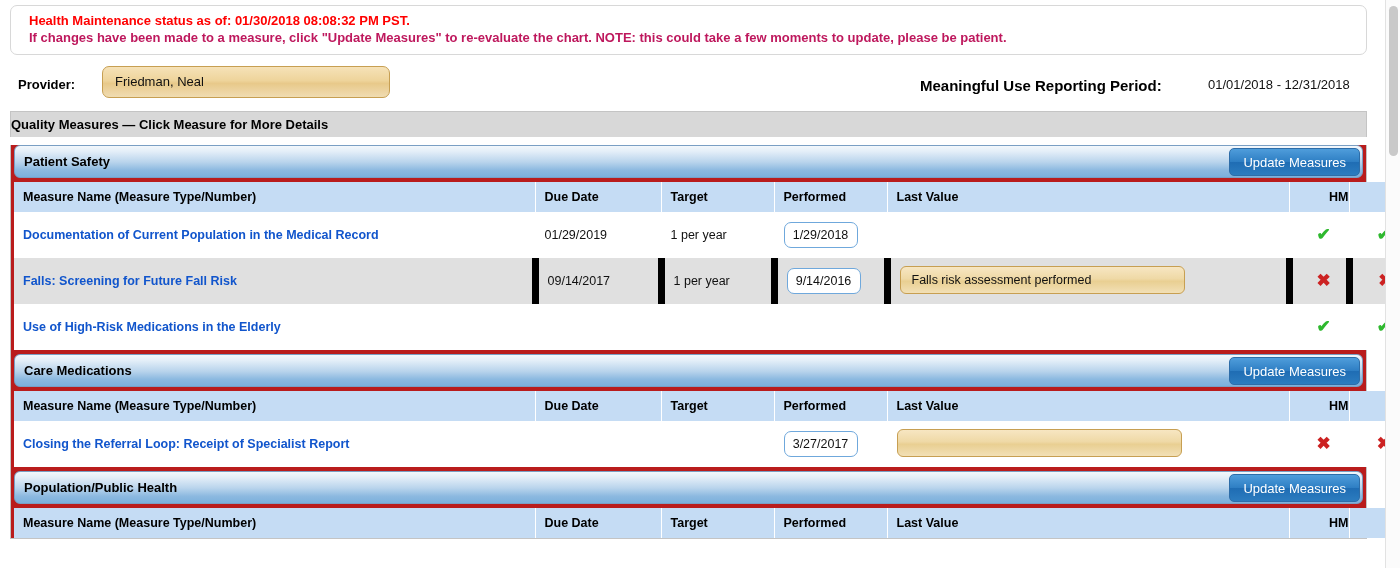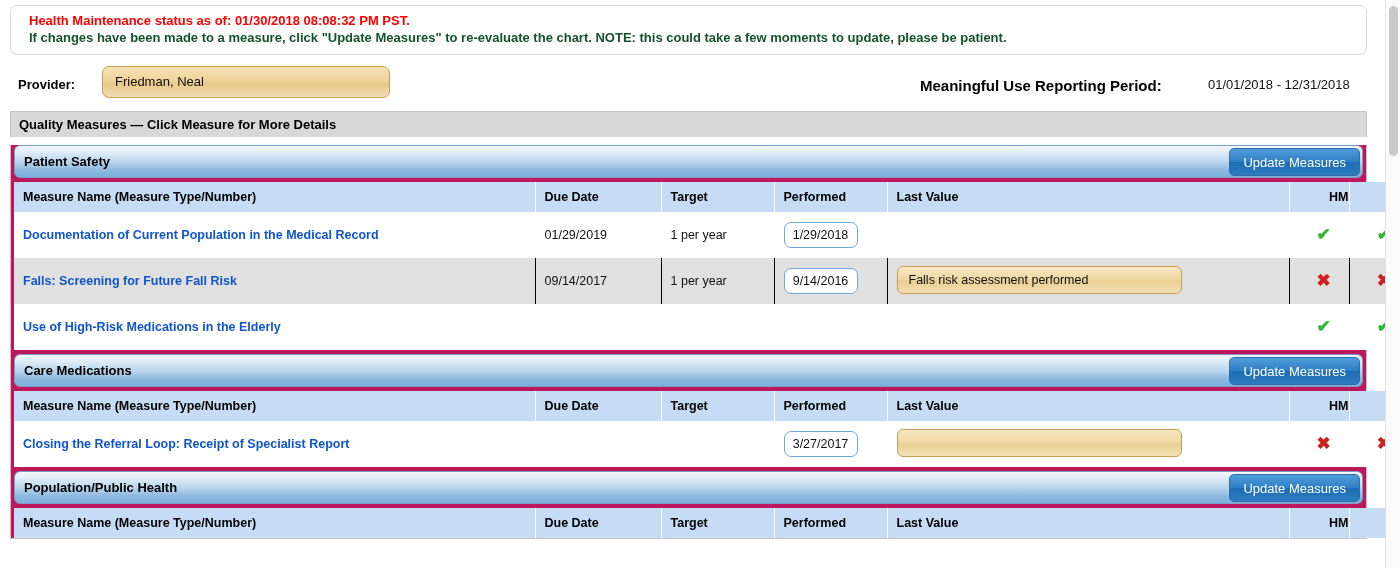--- a/index.html
+++ b/index.html
@@ -57,21 +57,21 @@
     box-sizing: border-box;
   }
   .alert-line1 {
     color: #ff0000;
     font-weight: bold;
     font-size: 13px;
     line-height: 17px;
     white-space: nowrap;
   }
   .alert-line2 {
-    color: #14532d;
+    color: #be185d;
     font-weight: bold;
     font-size: 13px;
     line-height: 17px;
     white-space: nowrap;
   }
 
   
   .provider-row {
     position: relative;
     height: 48px;
@@ -123,29 +123,28 @@
     margin: 0 18px 0 10px;
     height: 26px;
     background: #d8d8d8;
     border: 1px solid #c4c4c4;
     border-bottom: none;
     box-sizing: border-box;
     font-size: 13px;
     font-weight: bold;
     color: #000;
     line-height: 25px;
-    padding-left: 8px;
     white-space: nowrap;
   }
 
   .panel {
     margin: 8px 18px 0 10px;
     border: 1px solid #c4c4c4;
     border-top: none;
-    background: #be185d;
+    background: #b91c1c;
     box-sizing: border-box;
     padding: 0;
   }
 
   
   .section-head {
     position: relative;
     margin: 4px 3px 0 3px;
     height: 33px;
     border: 1px solid #7a9fc4;
@@ -207,21 +206,21 @@
   table.measures td {
     height: 46px;
     padding: 0 0 0 9px;
     border-right: 1px solid #ffffff;
     font-size: 12.5px;
     color: #111;
     vertical-align: middle;
     box-sizing: border-box;
   }
   table.measures td:last-child { border-right: none; }
-  tr.alt td { background: #e0e0e0; border-right: 1px solid #000000; }
+  tr.alt td { background: #e0e0e0; border-right: 7px solid #000000; }
   tr.plain td { background: #ffffff; }
   tr.alt td:last-child, tr.plain td:last-child { border-right: none; }
 
   .measure-link {
     color: #1155cc;
     font-weight: bold;
     font-size: 12.5px;
     text-decoration: none;
     cursor: pointer;
     white-space: nowrap;

